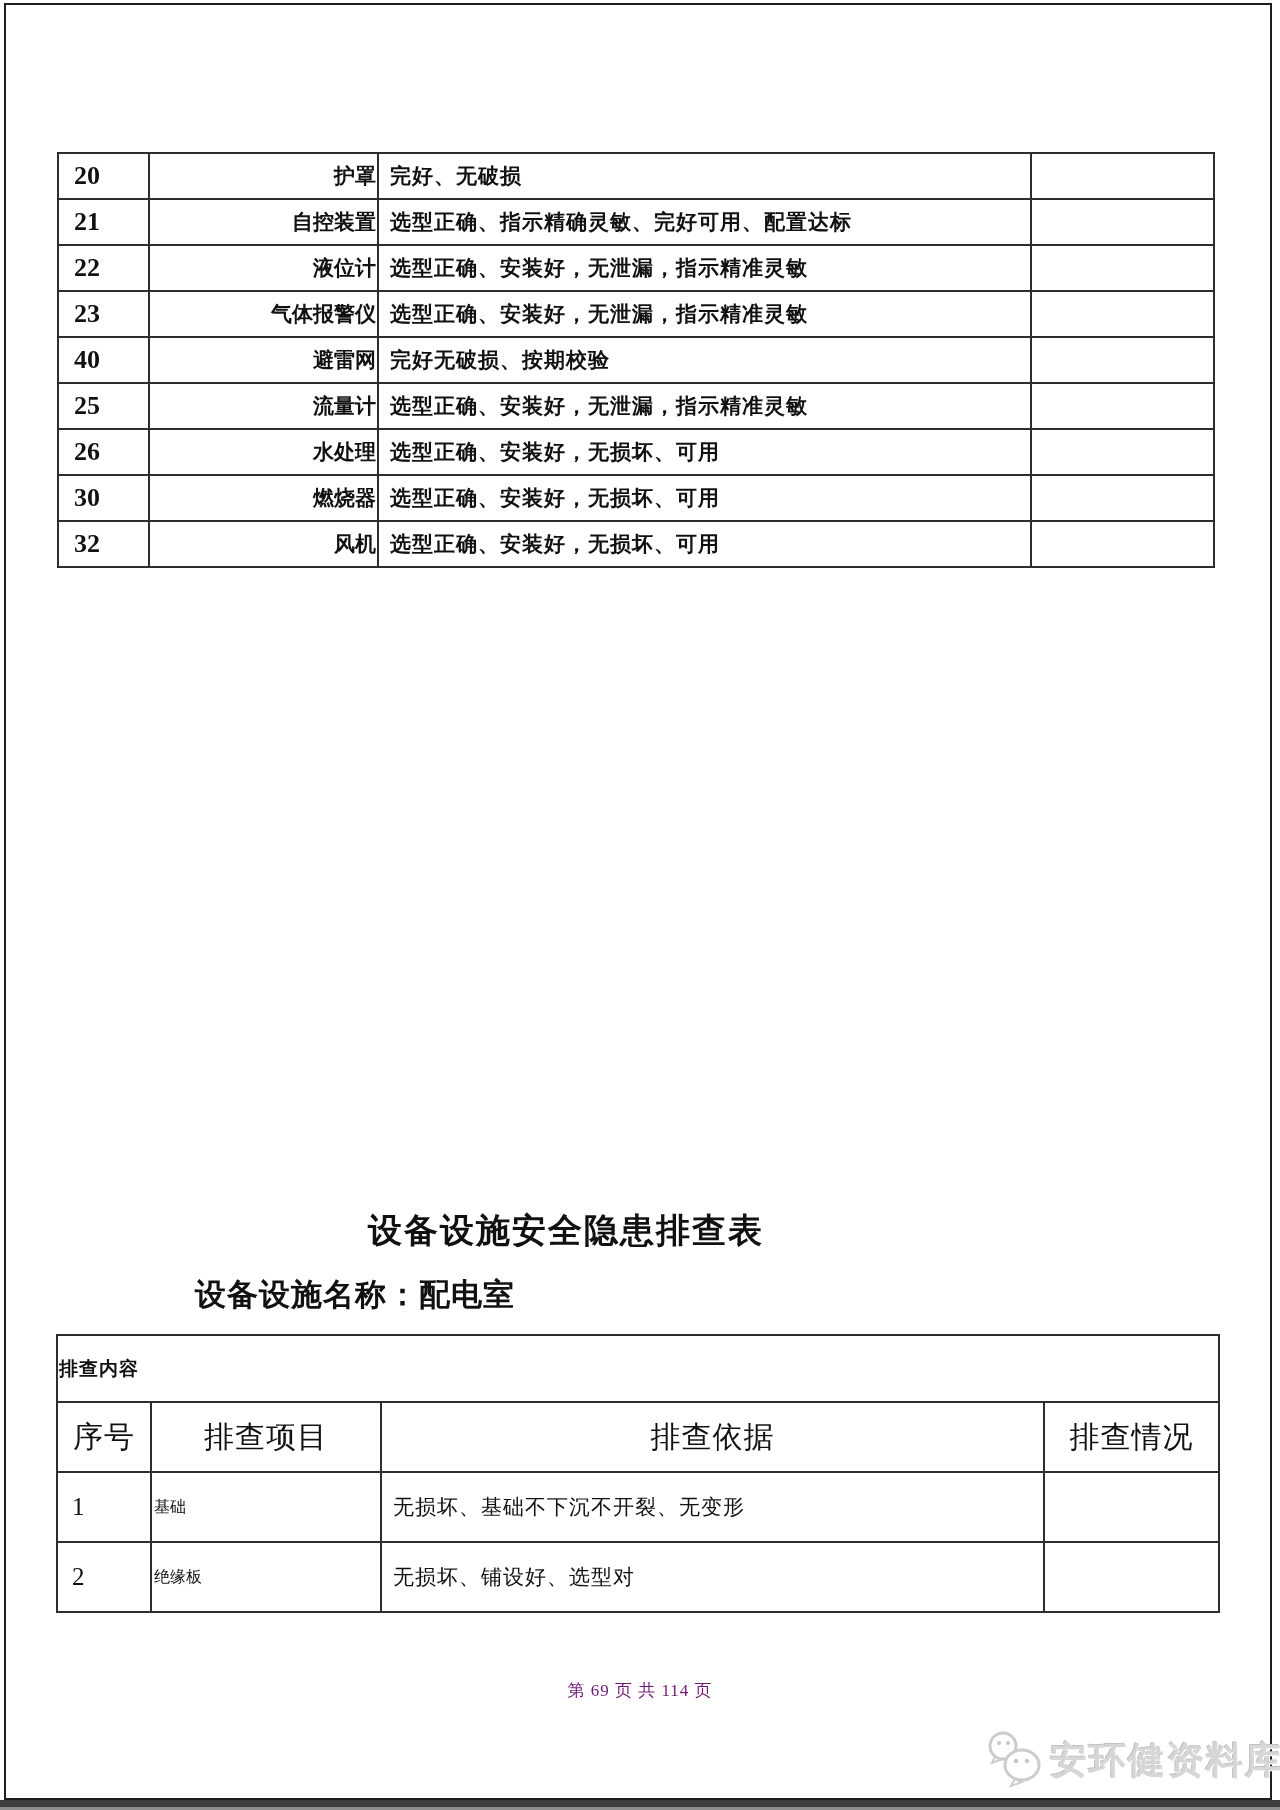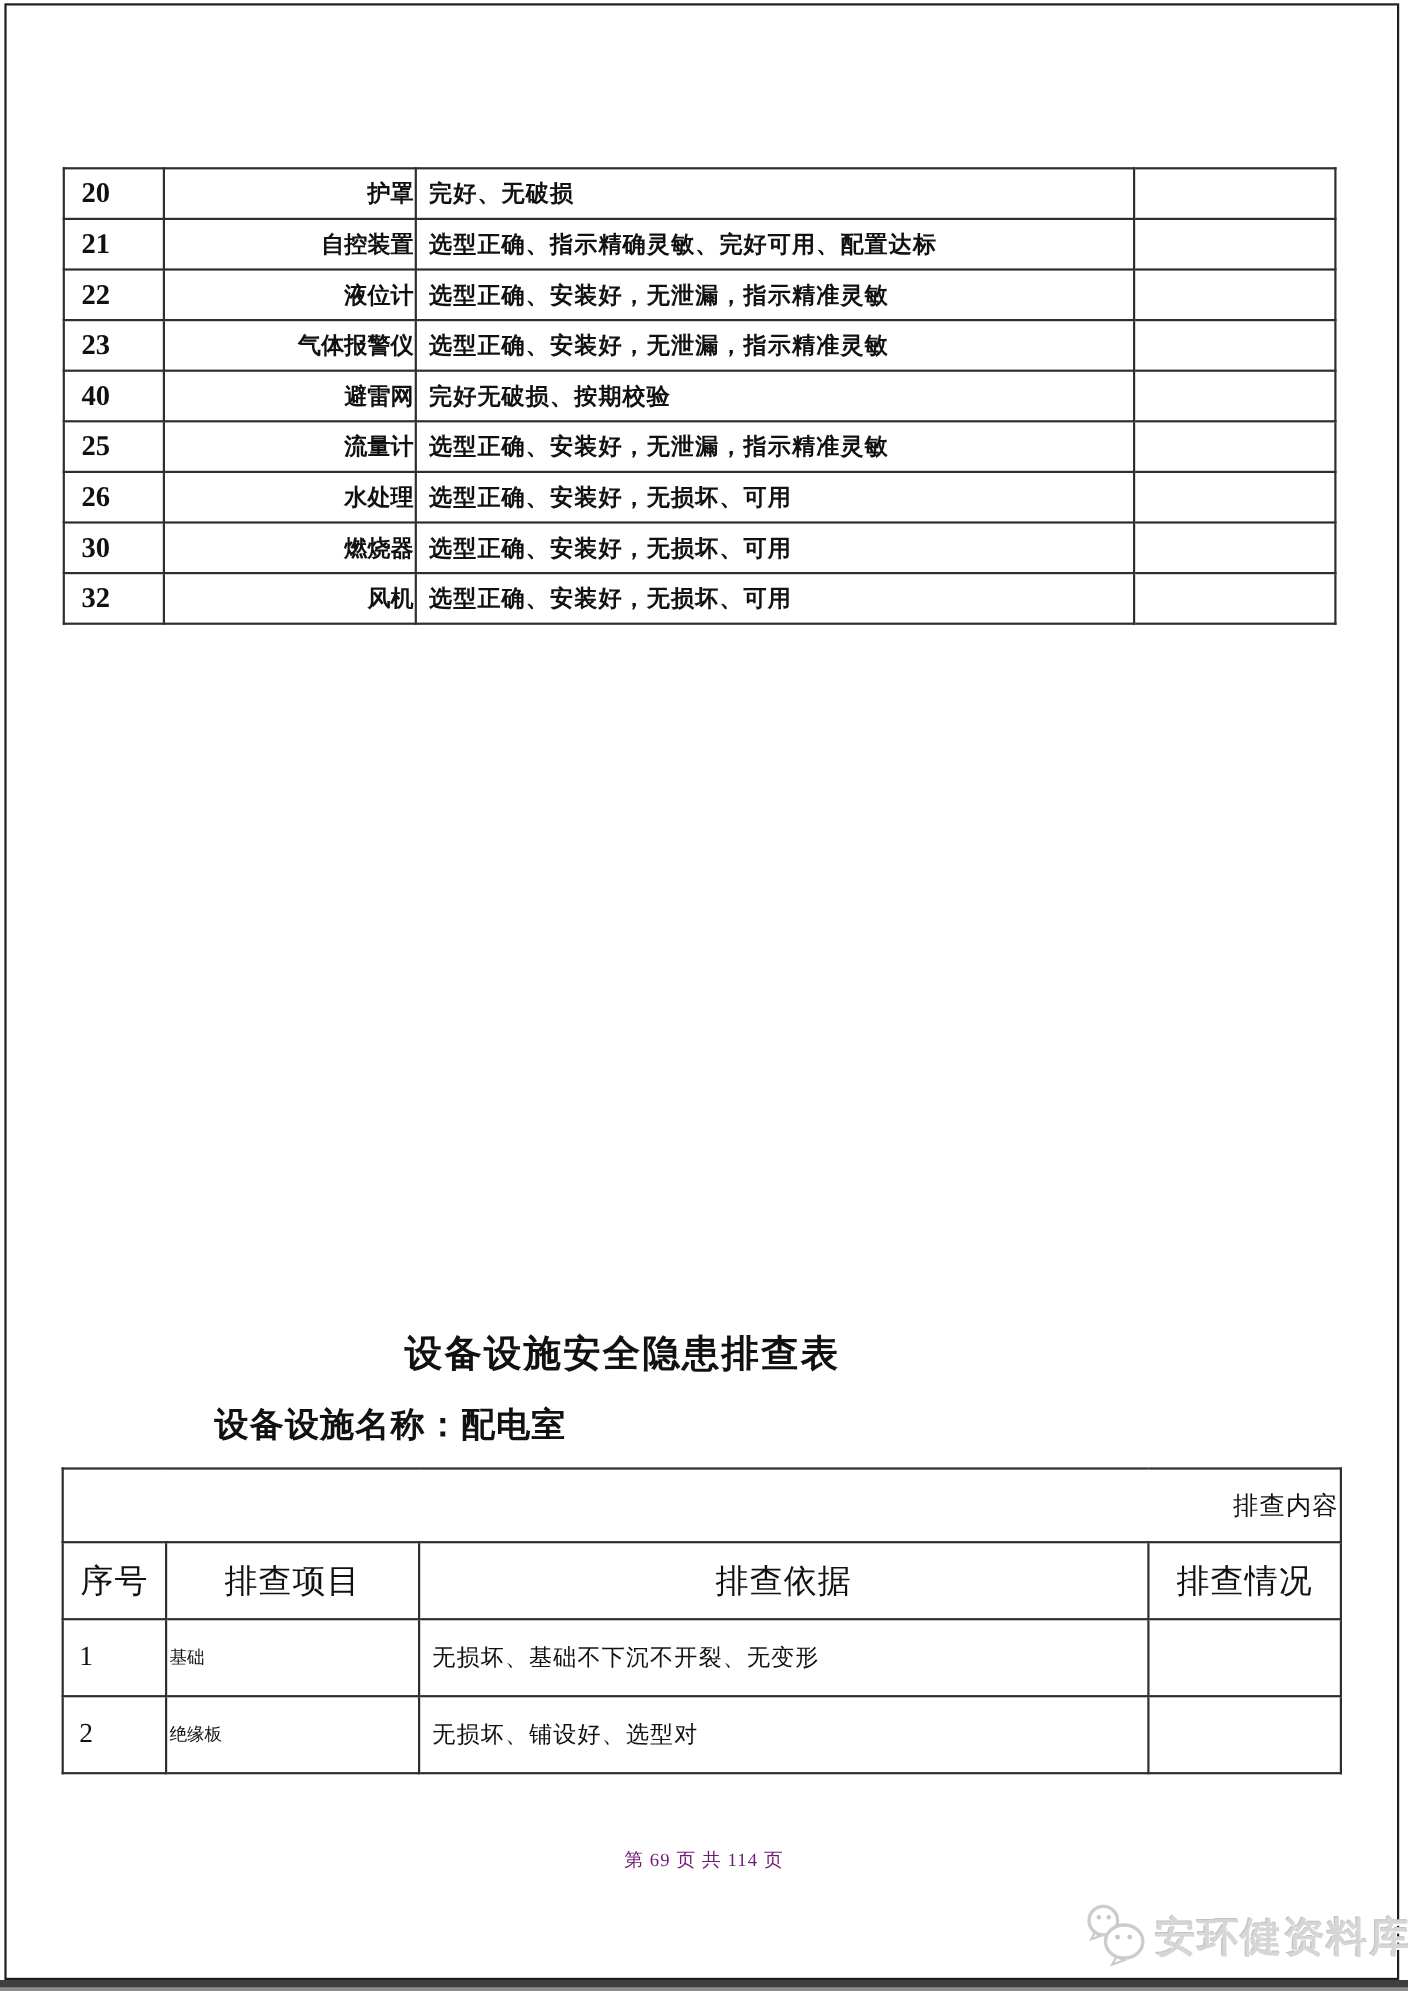--- a/index.html
+++ b/index.html
@@ -42,21 +42,21 @@
     position:absolute; left:195px; top:1274px;
     font-family:"Liberation Sans","DejaVu Sans",sans-serif;
     font-weight:bold; font-size:31px; letter-spacing:1px;
   }
   
   .bottom-table { left:56px; top:1334px; width:1162px; }
   .bottom-table .cap-row { height:67px; }
   .bottom-table .hdr-row { height:70px; }
   .bottom-table .data-row { height:70px; }
   .bottom-table .caption {
-    text-align:right; font-weight:normal; font-size:23px; letter-spacing:1px;
+    text-align:left; font-weight:bold; font-size:19px; letter-spacing:1px;
   }
   .bottom-table th {
     font-weight:normal; font-size:30px; letter-spacing:1px;
   }
   .bottom-table .c-no   { font-size:25px; padding-left:14px; }
   .bottom-table .c-item { font-size:16px; padding-left:2px; }
   .bottom-table .c-basis{ font-size:21px; padding-left:11px; letter-spacing:1px; }
   
   .page-footer {
     position:absolute; left:0; top:1679px; width:1280px;

